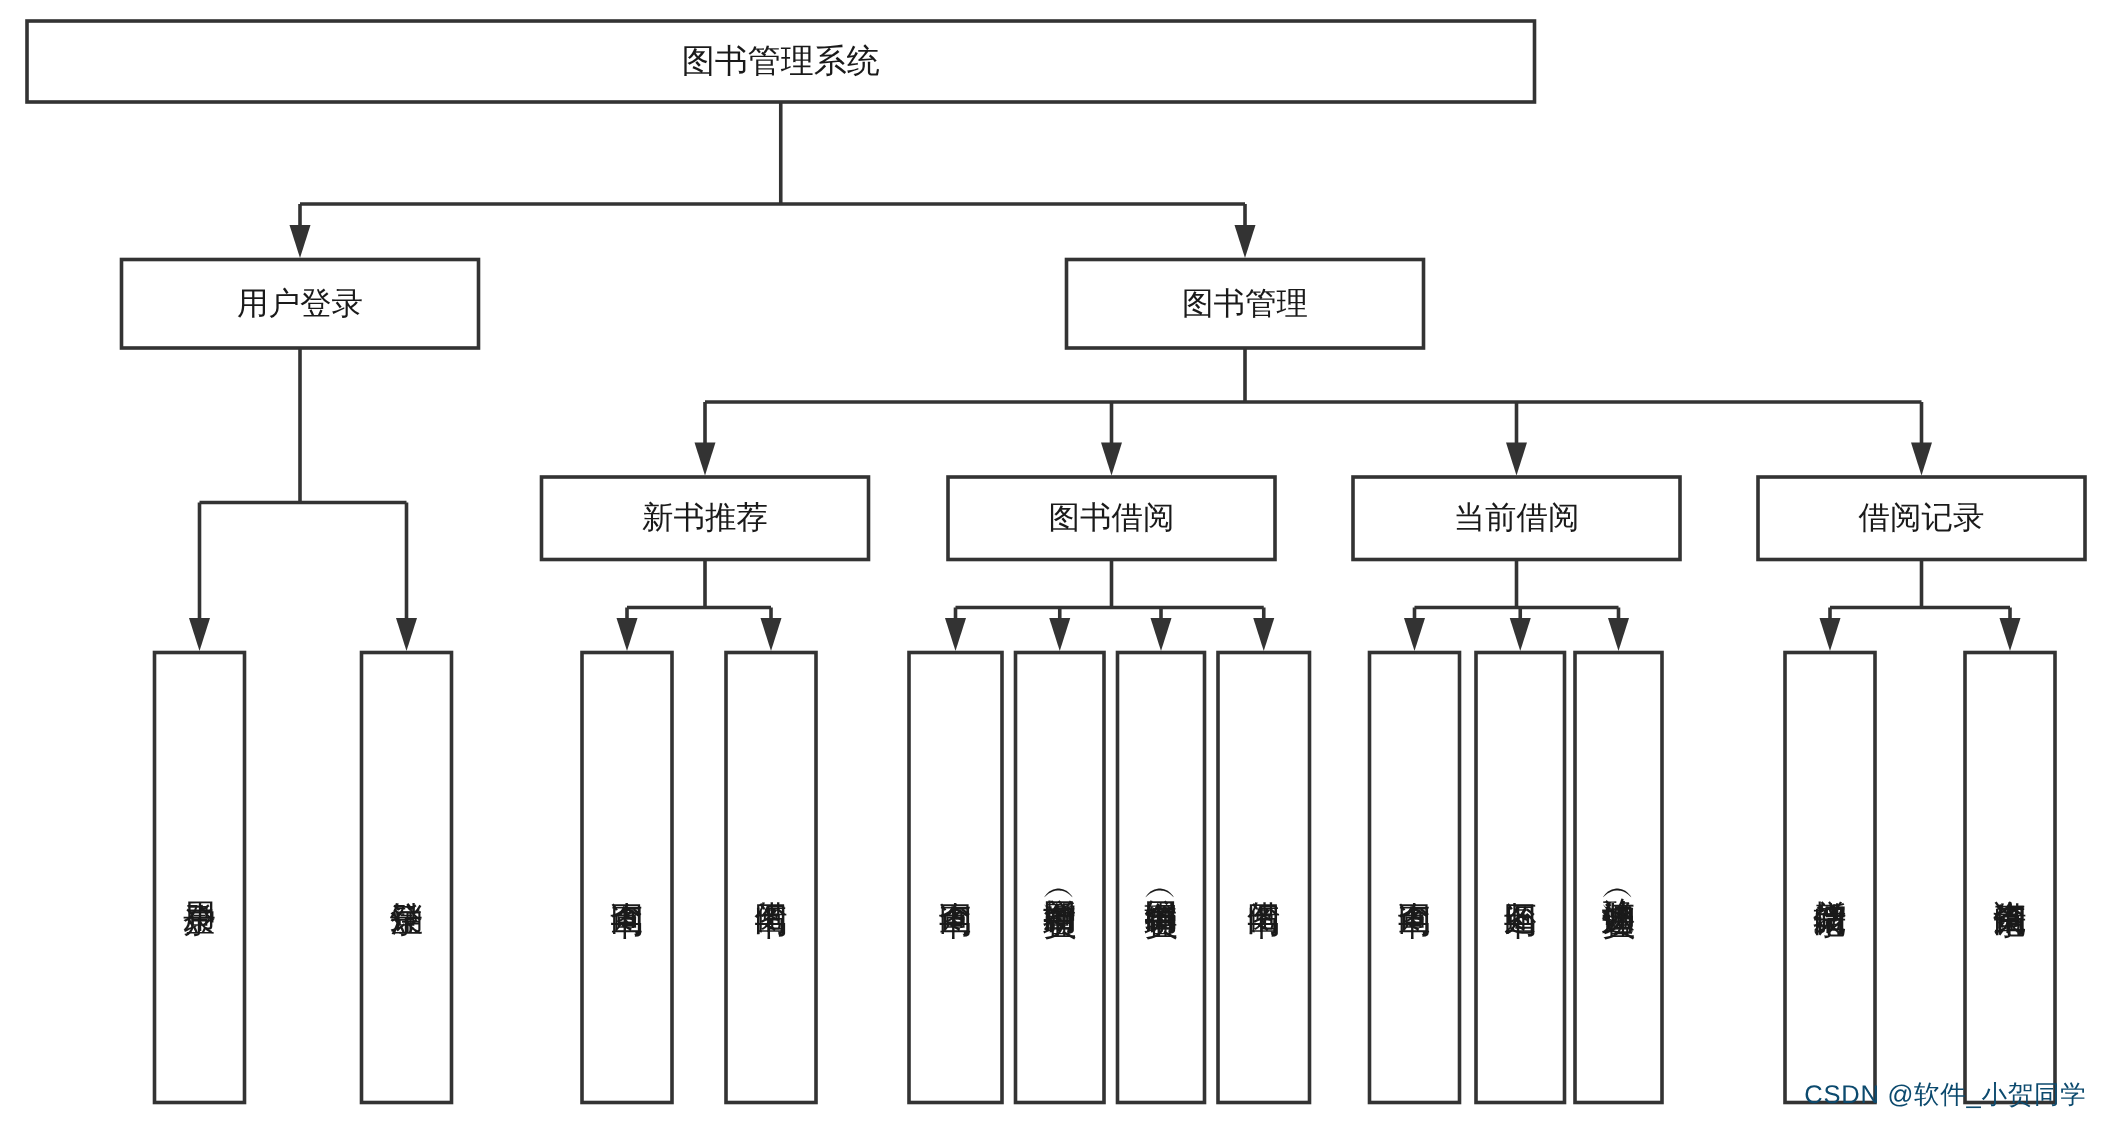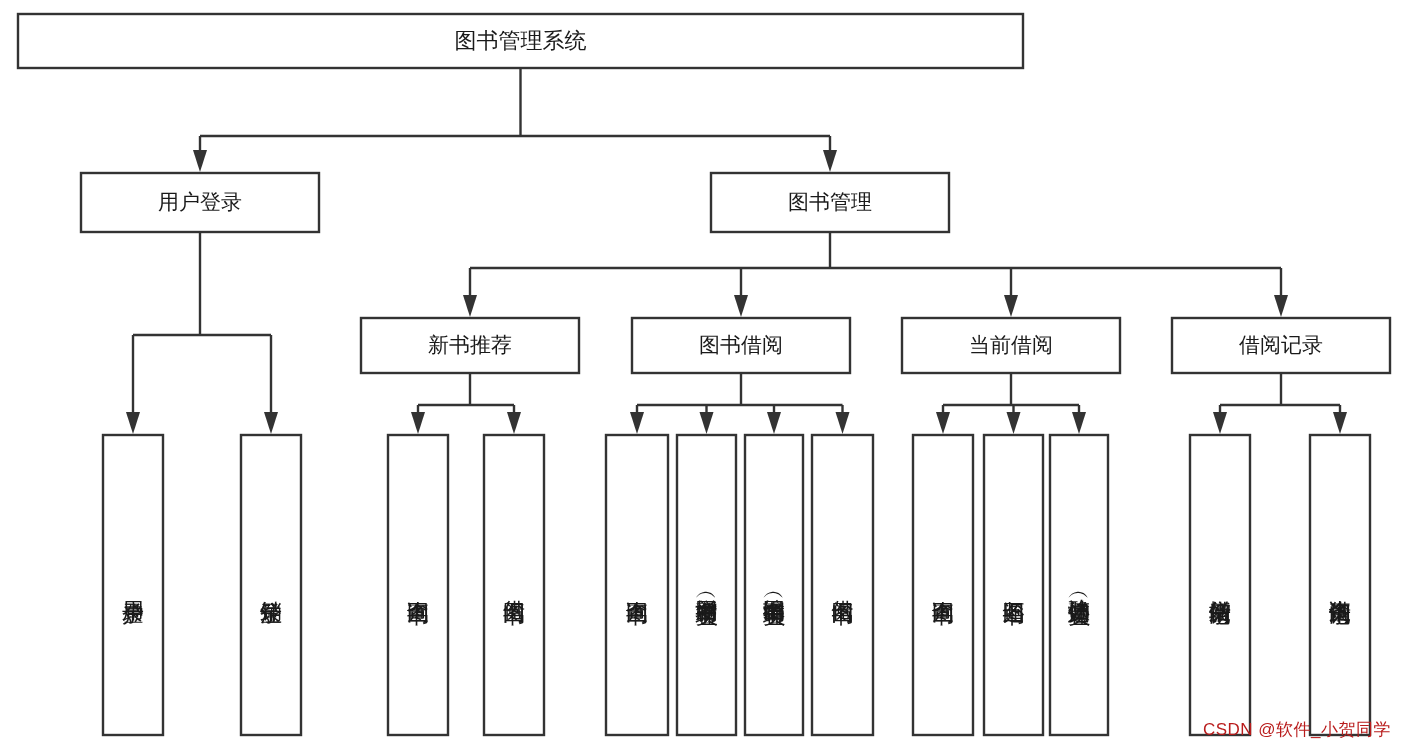--- a/index.html
+++ b/index.html
@@ -70,21 +70,21 @@
     letter-spacing: 1px;
     white-space: nowrap;
     text-align: center;
   }
   .watermark {
     position: absolute;
     right: 14px;
     bottom: 6px;
     font-family: "Liberation Sans", "DejaVu Sans", sans-serif;
     font-size: 17px;
-    color: #b91c1c;
+    color: #0c4a6e;
     letter-spacing: 0.5px;
     user-select: none;
   }
 </style>
 </head>
 <body>
 
 <div id="diagram-root">
 
   <svg class="diagram-canvas" id="diagram-svg" viewBox="0 0 1405 747" xmlns="http://www.w3.org/2000/svg">

